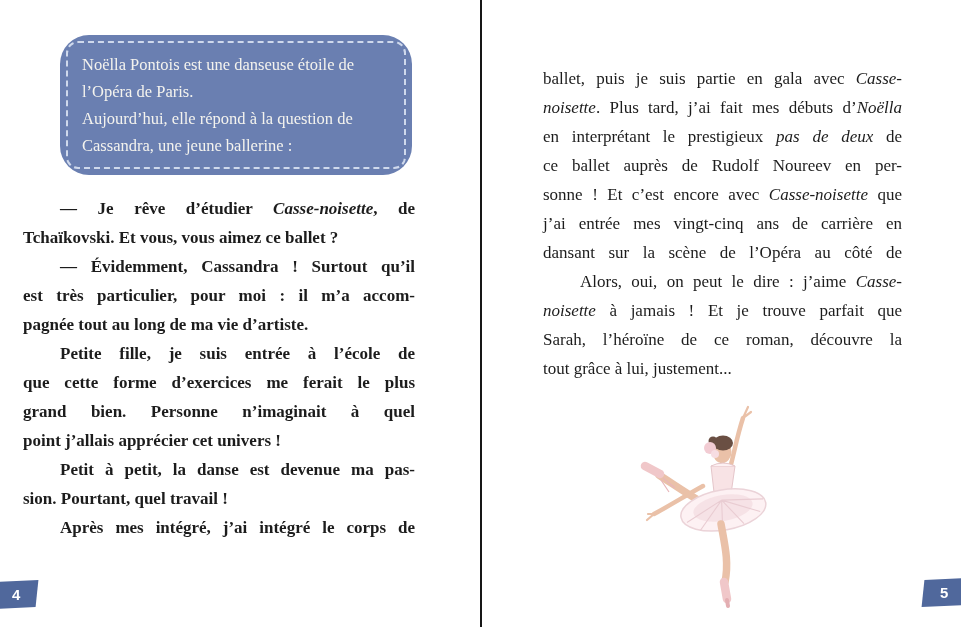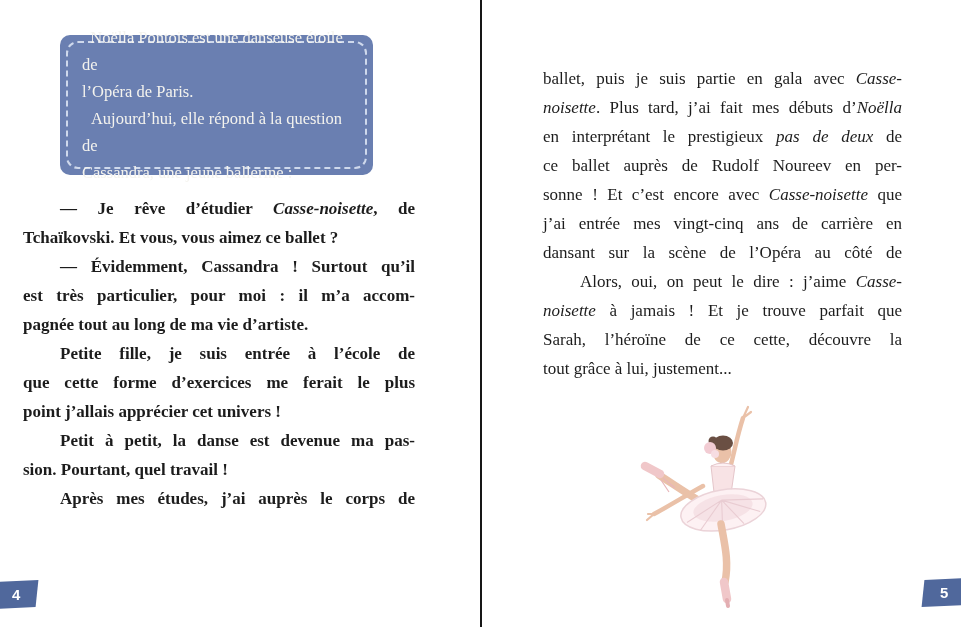--- a/index.html
+++ b/index.html
@@ -16,23 +16,23 @@
     position: absolute;
     left: 480px; top: 0;
     width: 2px; height: 627px;
     background: var(--divider, #161616);
   }
 
   
   .info-box {
     position: absolute;
     left: 60px; top: 35px;
-    width: 313px; height: 140px;
+    width: 352px; height: 140px;
     background: var(--box-fill, #6a7fb1);
-    border-radius: 10px;
+    border-radius: 29px;
     box-sizing: border-box;
   }
   .info-box-inner {
     position: absolute;
     left: 6px; top: 6px; right: 6px; bottom: 6px;
     border: 2px dashed var(--box-dash, #cfd9ec);
     border-radius: 12px;
     display: flex;
     flex-direction: column;
     justify-content: center;
@@ -108,45 +108,46 @@
     </div>
 
     <div class="text-block text-left">
         <div class="line indent"><span>— Je rêve d’étudier </span><span class="it">Casse-noisette</span><span>, de</span></div>
         <div class="line last"><span>Tchaïkovski. Et vous, vous aimez ce ballet ?</span></div>
         <div class="line indent"><span>— Évidemment, Cassandra ! Surtout qu’il</span></div>
         <div class="line"><span>est très particulier, pour moi : il m’a accom-</span></div>
         <div class="line last"><span>pagnée tout au long de ma vie d’artiste.</span></div>
         <div class="line indent"><span>Petite fille, je suis entrée à l’école de</span></div>
         <div class="line"><span>que cette forme d’exercices me ferait le plus</span></div>
+        <div class="line"><span>grand bien. Personne n’imaginait à quel</span></div>
         <div class="line last"><span>point j’allais apprécier cet univers !</span></div>
         <div class="line indent"><span>Petit à petit, la danse est devenue ma pas-</span></div>
         <div class="line last"><span>sion. Pourtant, quel travail !</span></div>
-        <div class="line indent"><span>Après mes études, j’ai auprès le corps de</span></div>
+        <div class="line indent"><span>Après mes intégré, j’ai intégré le corps de</span></div>
       </div>
 
     <div class="badge badge-left">
       <span>4</span>
     </div>
   </div>
 
   <div class="divider"></div>
 
   <div>
     <div class="text-block text-right">
         <div class="line"><span>ballet, puis je suis partie en gala avec </span><span class="it">Casse-</span></div>
         <div class="line"><span class="it">noisette</span><span>. Plus tard, j’ai fait mes débuts d’</span><span class="it">Noëlla</span></div>
         <div class="line"><span>en interprétant le prestigieux </span><span class="it">pas de deux</span><span> de</span></div>
         <div class="line"><span>ce ballet auprès de Rudolf Noureev en per-</span></div>
         <div class="line"><span>sonne ! Et c’est encore avec </span><span class="it">Casse-noisette</span><span> que</span></div>
         <div class="line"><span>j’ai entrée mes vingt-cinq ans de carrière en</span></div>
         <div class="line"><span>dansant sur la scène de l’Opéra au côté de</span></div>
         <div class="line indent"><span>Alors, oui, on peut le dire : j’aime </span><span class="it">Casse-</span></div>
         <div class="line"><span class="it">noisette</span><span> à jamais ! Et je trouve parfait que</span></div>
-        <div class="line"><span>Sarah, l’héroïne de ce cette, découvre la</span></div>
+        <div class="line"><span>Sarah, l’héroïne de ce roman, découvre la</span></div>
         <div class="line last"><span>tout grâce à lui, justement...</span></div>
       </div>
 
     <svg class="illustration" viewBox="0 0 170 220" xmlns="http://www.w3.org/2000/svg">
 
       <path d="M70,108 C55,100 38,88 24,79" stroke="#eac1a8" stroke-width="7.5" stroke-linecap="round" fill="none"></path>
       <path d="M25,78 L10,70" stroke="#f0c7c9" stroke-width="8.5" stroke-linecap="round" fill="none"></path>
       <path d="M28,82 L40,92 M26,84 L34,96" stroke="#e8b6ba" stroke-width="1.2" fill="none"></path>
 
       <path d="M68,90 C50,100 34,110 19,118" stroke="#eac1a8" stroke-width="4.5" stroke-linecap="round" fill="none"></path>

